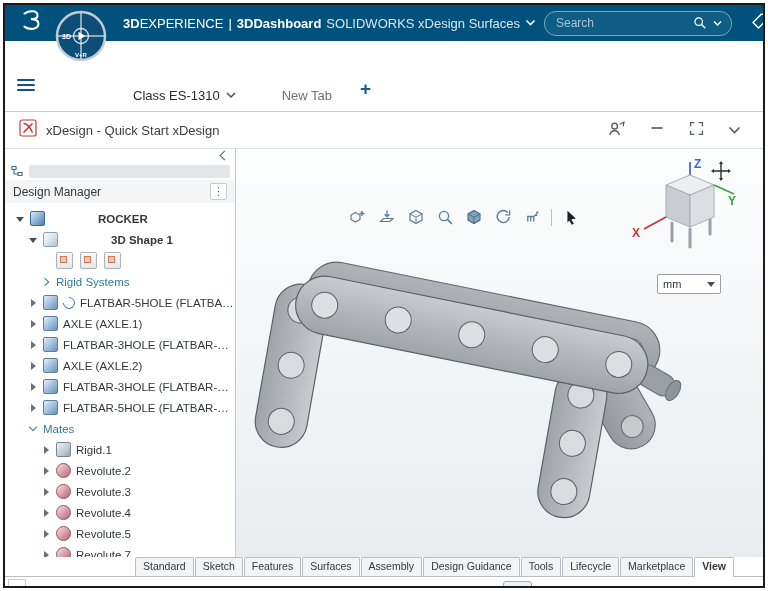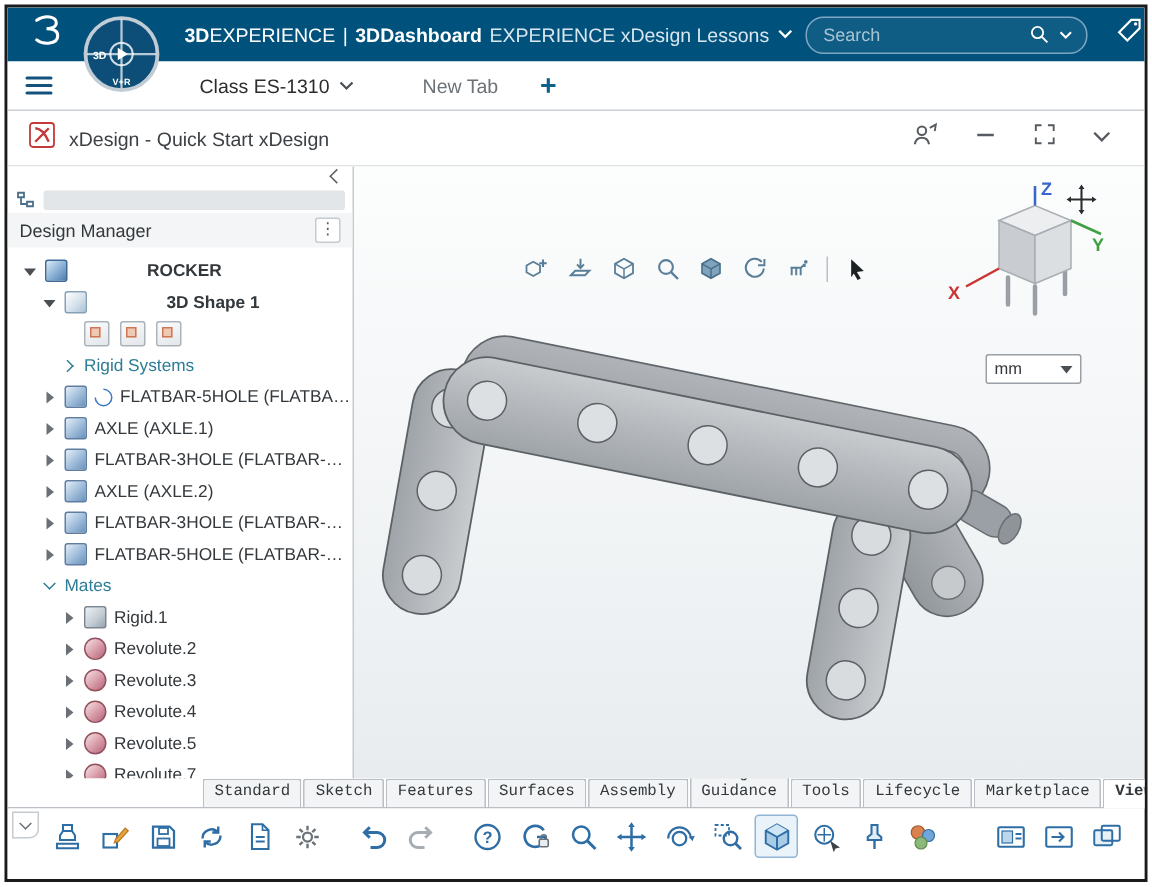--- a/index.html
+++ b/index.html
@@ -13,21 +13,21 @@
   .brand{margin-left:70px;font-size:13px;white-space:nowrap;display:flex;align-items:center;gap:5px;}
   .brand b{font-weight:bold;}
   .brand .ctx{color:#d8e6ef;}
   .searchbox{margin-left:auto;width:168px;height:23px;border:1px solid #7ea6c2;border-radius:12px;
              display:flex;align-items:center;padding:0 9px;gap:6px;background:rgba(255,255,255,0.06);}
   .searchbox input{flex:1;min-width:0;background:transparent;border:none;outline:none;color:#cfdfe9;
                    font-size:12px;font-family:"Liberation Sans",sans-serif;}
   .searchbox input::placeholder{color:#a9c4d4;}
   .tagico{margin:0 8px 0 10px;}
   
-  .tabbar{height:32px;background:#fff;border-bottom:1px solid #c9ced3;display:flex;align-items:center;padding:0 12px;}
+  .tabbar{height:32px;background:#fff;border-bottom:1px solid #c9ced3;display:flex;padding:0 12px;margin-top:38px;}
   .hamb{width:18px;display:flex;flex-direction:column;gap:3px;cursor:pointer;}
   .hamb span{height:2px;background:#14527c;border-radius:1px;}
   .doc-tab{display:flex;align-items:center;gap:6px;font-size:13px;color:#2c2c2c;margin-left:88px;padding:0 10px;height:100%;}
   .doc-tab.inactive{color:#6b7278;margin-left:26px;}
   .addtab{font-size:19px;color:#0d5f8c;margin-left:18px;font-weight:bold;line-height:1;}
   
   .apphead{height:36px;border-bottom:1px solid #dfe2e5;display:flex;align-items:center;padding:0 14px;gap:9px;background:#fff;}
   .apptitle{font-size:13px;color:#3c4044;}
   .headicons{margin-left:auto;display:flex;align-items:center;gap:23px;padding-right:8px;}
   
@@ -67,21 +67,21 @@
   .vptools .cell{width:20px;height:20px;display:flex;align-items:center;justify-content:center;}
   .vptools .sep{width:1px;height:17px;background:#b9c0c6;}
   .cubewidget{position:absolute;right:24px;top:8px;}
   .unitsdd{position:absolute;right:42px;top:125px;width:52px;height:18px;background:#fff;border:1px solid #9aa0a6;
            border-radius:2px;display:flex;align-items:center;justify-content:space-between;padding:0 5px;font-size:11px;color:#33383c;}
   .dd-arrow{width:0;height:0;border-left:4px solid transparent;border-right:4px solid transparent;border-top:5px solid #4a4f54;}
   .modelsvg{position:absolute;inset:0;width:100%;height:100%;}
   
   .btabs{height:19px;background:#fff;display:flex;align-items:flex-end;padding-left:130px;border-bottom:1px solid #b9bfc4;}
   .btab{font-size:10.5px;color:#33383c;padding:2px 7px 3px;border:1px solid #b9bfc4;border-bottom:none;
-        background:#f2f4f5;margin-right:1px;border-radius:2px 2px 0 0;line-height:1.2;font-family:Liberation Mono, monospace;}
+        background:#f2f4f5;margin-right:1px;border-radius:2px 2px 0 0;line-height:1.2;}
   .btab.active{background:#fff;font-weight:bold;margin-bottom:-1px;padding-bottom:4px;}
   
   .btoolbar{height:37px;display:flex;align-items:center;gap:5px;padding:0 8px 0 26px;background:#fff;position:relative;}
   .corner-ctl{position:absolute;left:3px;top:2px;width:16px;height:16px;border:1px solid #c6cbd0;border-radius:0 0 6px 0;
               display:flex;align-items:center;justify-content:center;background:#fff;}
   .corner-ctl i{width:5px;height:5px;border-right:1.5px solid #6a7076;border-bottom:1.5px solid #6a7076;transform:rotate(45deg);margin-top:-2px;}
   .bt-ic{width:27px;height:27px;display:flex;align-items:center;justify-content:center;border-radius:3px;flex:0 0 auto;}
   .bt-ic.active{border:1px solid #8fb4d4;background:#eaf3fa;}
   .bgap{width:7px;flex:0 0 auto;}
   .rightgroup{margin-left:auto;display:flex;gap:5px;padding-right:4px;}
@@ -95,21 +95,21 @@
   <div class="topbar">
     <span class="logo3ds">
       <svg width="28" height="26" viewBox="0 0 30 26">
           <path d="M8 5c6-4 14-3 14 2 0 3-4 4-7 4 4 0 8 1 8 5 0 6-10 7-15 3" fill="none" stroke="#fff" stroke-width="2.2" stroke-linecap="round"></path>
         </svg>
     </span>
     <div class="brand">
       <span><b>3D</b><span>EXPERIENCE</span></span>
       <span>|</span>
       <b>3DDashboard</b>
-      <span class="ctx">EXPERIENCE xDesign Lessons</span>
+      <span class="ctx">SOLIDWORKS xDesign Surfaces</span>
       <svg width="11" height="8" viewBox="0 0 11 8">
           <path d="M1.5 1.5l4 4 4-4" fill="none" stroke="#fff" stroke-width="1.6"></path>
         </svg>
     </div>
     <div class="searchbox">
       <input type="text" placeholder="Search" style="">
       <svg width="14" height="14" viewBox="0 0 16 16">
           <circle cx="6.5" cy="6.5" r="4.3" fill="none" stroke="#fff" stroke-width="1.4"></circle>
           <path d="M9.8 9.8L14 14" stroke="#fff" stroke-width="1.5"></path>
         </svg>

